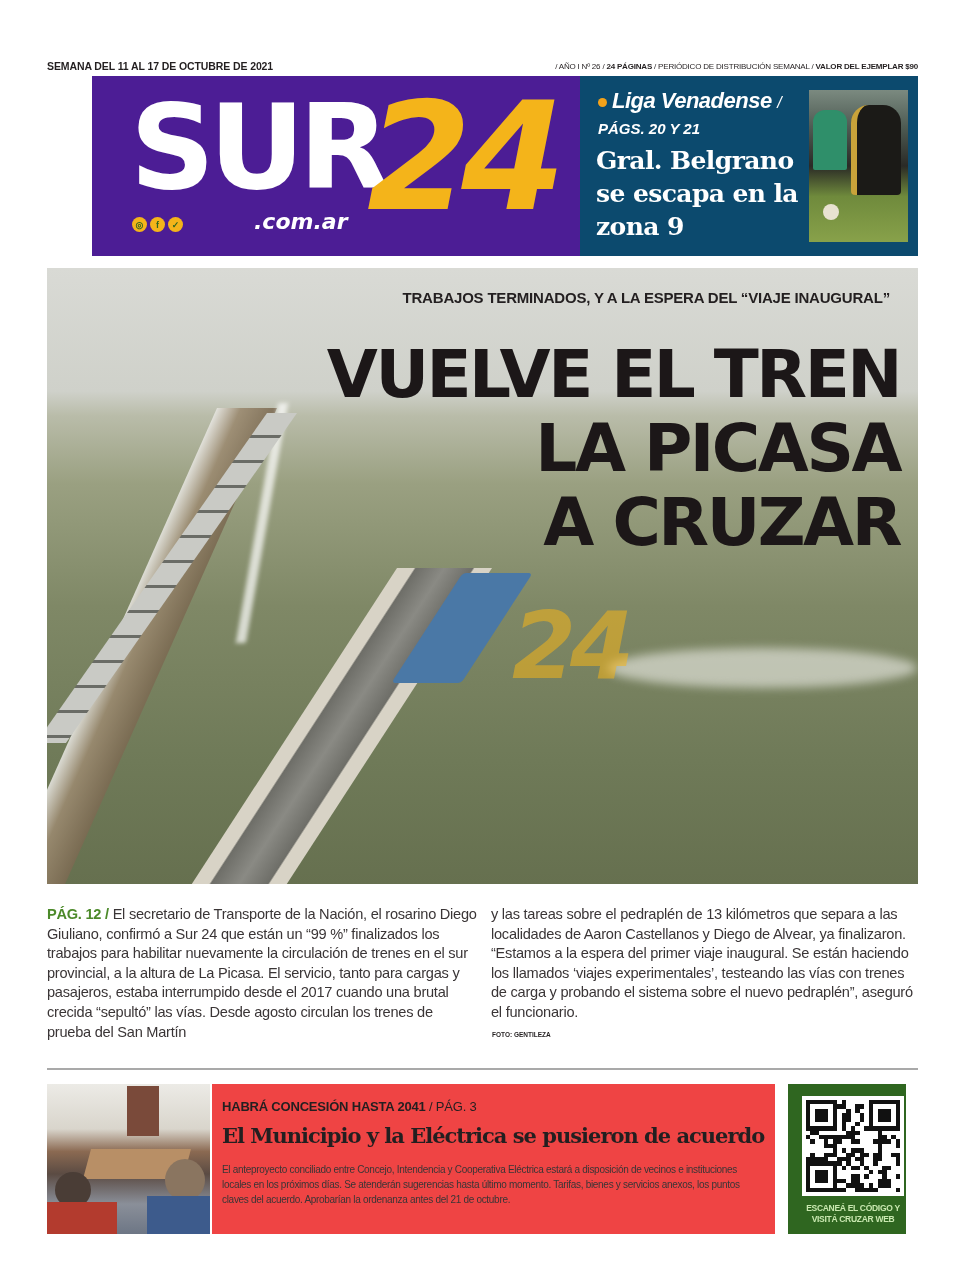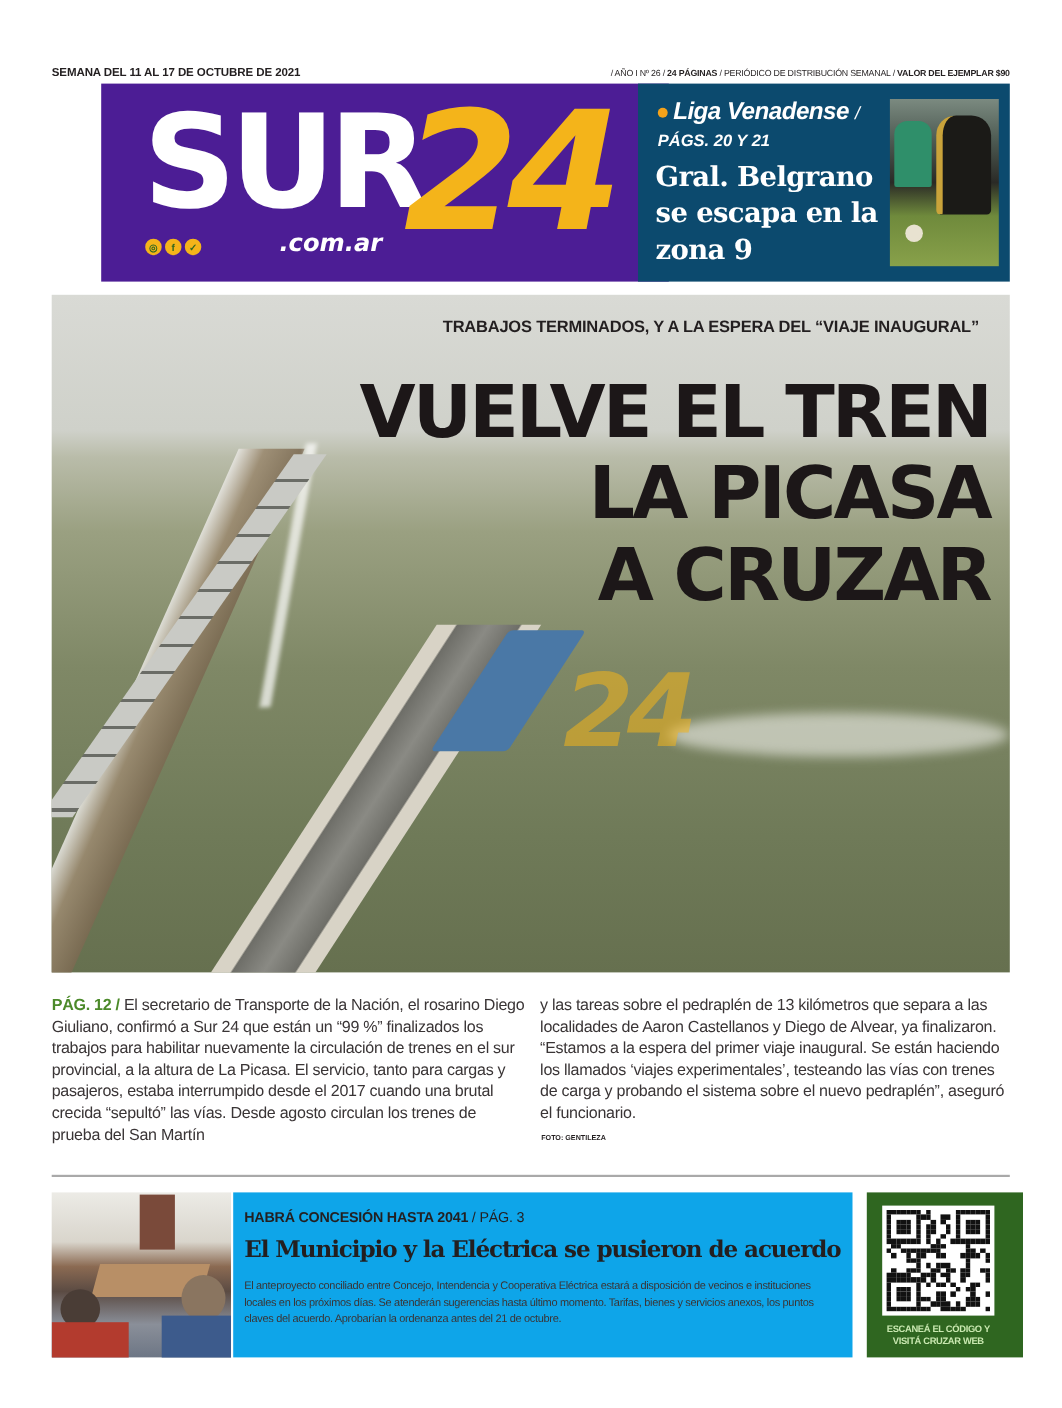--- a/index.html
+++ b/index.html
@@ -54,27 +54,27 @@
 
   
   .story-photo { position: absolute; left: 47px; top: 1084px; width: 163px; height: 150px; background: linear-gradient(180deg, #ecebe6 0%, #d9d5cc 30%, #8b6a52 45%, #5b4b43 60%, #8a8f99 80%, #6d7685 100%); overflow: hidden; }
   .story-photo .table { position: absolute; left: 40px; top: 65px; width: 100px; height: 30px; background: #b88f66; transform: skewX(-15deg); }
   .story-photo .door { position: absolute; left: 80px; top: 2px; width: 32px; height: 50px; background: #7a4a3a; }
   .story-photo .head1 { position: absolute; left: 8px; top: 88px; width: 36px; height: 36px; border-radius: 50%; background: #4a3d36; }
   .story-photo .head2 { position: absolute; left: 118px; top: 75px; width: 40px; height: 42px; border-radius: 50%; background: #8a7560; }
   .story-photo .shirt { position: absolute; left: 0; top: 118px; width: 70px; height: 40px; background: #b33b2e; }
   .story-photo .shirt2 { position: absolute; left: 100px; top: 112px; width: 63px; height: 40px; background: #3d5b8c; }
 
-  .story-box { position: absolute; left: 212px; top: 1084px; width: 563px; height: 150px; background: #0ea5e9; }
+  .story-box { position: absolute; left: 212px; top: 1084px; width: 563px; height: 150px; background: #ef4444; }
   .story-box .kicker { position: absolute; left: 10px; top: 15px; font-size: 13px; font-weight: bold; color: #231f20; letter-spacing: -0.2px; }
   .story-box .kicker .pg { font-weight: normal; }
   .story-box .headline { position: absolute; left: 10px; top: 39px; font-family: "DejaVu Serif", serif; font-weight: bold; font-size: 21px; color: #231f20; letter-spacing: -1px; white-space: nowrap; }
   .story-box .text { position: absolute; left: 10px; top: 78px; width: 545px; font-size: 10px; line-height: 15px; color: #3a3536; letter-spacing: -0.3px; }
 
-  .qr-box { position: absolute; left: 788px; top: 1084px; width: 142px; height: 150px; background: #2f6620; }
+  .qr-box { position: absolute; left: 788px; top: 1084px; width: 118px; height: 150px; background: #2f6620; }
   .qr-box .qr { position: absolute; left: 14px; top: 12px; width: 102px; height: 100px; background: #ffffff; padding: 4px; }
   .qr-grid { width: 100%; height: 100%; display: grid; grid-template-columns: repeat(21, 1fr); grid-template-rows: repeat(21, 1fr); }
   .qr-grid i { display: block; }
   .qr-grid i.b { background: #111; }
   .qr-box .caption { position: absolute; left: 0; top: 119px; width: 130px; text-align: center; font-size: 8.5px; font-weight: bold; color: #c9e8b0; line-height: 11px; letter-spacing: -0.3px; }
 </style>
 </head>
 <body>
 
 <div class="topline left">SEMANA DEL 11 AL 17 DE OCTUBRE DE 2021</div>

